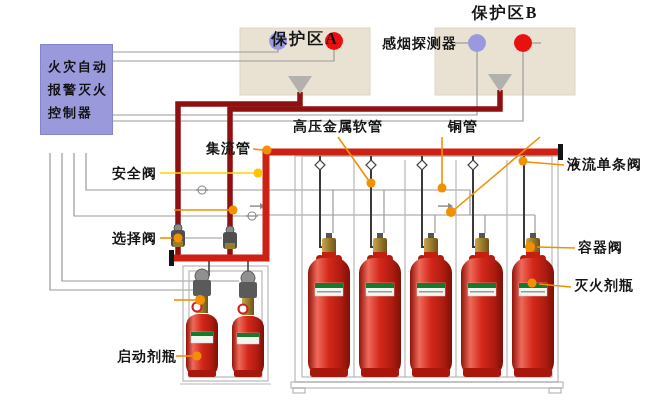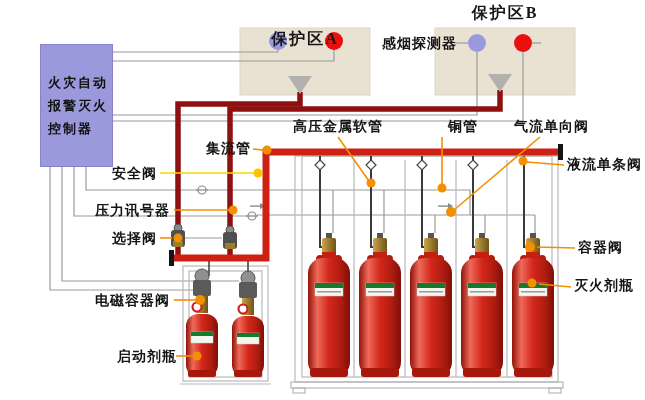--- a/index.html
+++ b/index.html
@@ -7,21 +7,21 @@
     position:relative;width:645px;height:400px;background:#ffffff;overflow:hidden;
     font-family:"Liberation Serif","DejaVu Serif",serif;
   }
   .stage svg{position:absolute;left:0;top:0;}
   .lbl{
     position:absolute;font-size:14px;font-weight:bold;color:#151515;
     white-space:nowrap;line-height:16px;letter-spacing:1px;
   }
   .zone-title{font-size:16px;text-align:center;letter-spacing:2px;}
   .controller{
-    position:absolute;left:40px;top:44px;width:73px;height:123px;
+    position:absolute;left:40px;top:44px;width:73px;height:91px;
     background:#9a99dc;border:1px solid #8583c9;box-sizing:border-box;
     display:flex;flex-direction:column;justify-content:center;gap:9px;
     padding-left:7px;
   }
   .controller div{font-size:13px;font-weight:bold;color:#101010;letter-spacing:2px;line-height:14px;}
 </style>
 </head>
 <body>
 
 <div class="stage">
@@ -274,24 +274,21 @@
   <div>报警灭火</div>
   <div>控制器</div>
 </div>
 
 <div class="lbl zone-title" style="left:240px;top:5px;width:130px;margin-top:26px;">保护区A</div>
 <div class="lbl zone-title" style="left:435px;top:5px;width:140px;">保护区B</div>
 
 <div class="lbl" style="left:382px;top:36px;">感烟探测器</div>
 <div class="lbl" style="left:293px;top:119px;">高压金属软管</div>
 <div class="lbl" style="left:424px;top:119px;margin-left:24px;">铜管</div>
-<div class="lbl" style="left:514px;top:119px;">气流单向阀</div>
 <div class="lbl" style="left:206px;top:141px;">集流管</div>
 <div class="lbl" style="left:112px;top:166px;">安全阀</div>
-<div class="lbl" style="left:95px;top:203px;">压力讯号器</div>
 <div class="lbl" style="left:112px;top:231px;">选择阀</div>
-<div class="lbl" style="left:95px;top:293px;">电磁容器阀</div>
 <div class="lbl" style="left:117px;top:349px;">启动剂瓶</div>
 <div class="lbl" style="left:567px;top:157px;text-align:right;">液流单条阀</div>
 <div class="lbl" style="left:578px;top:240px;">容器阀</div>
 <div class="lbl" style="left:574px;top:278px;">灭火剂瓶</div>
 
 </div>
 
 </body></html>

